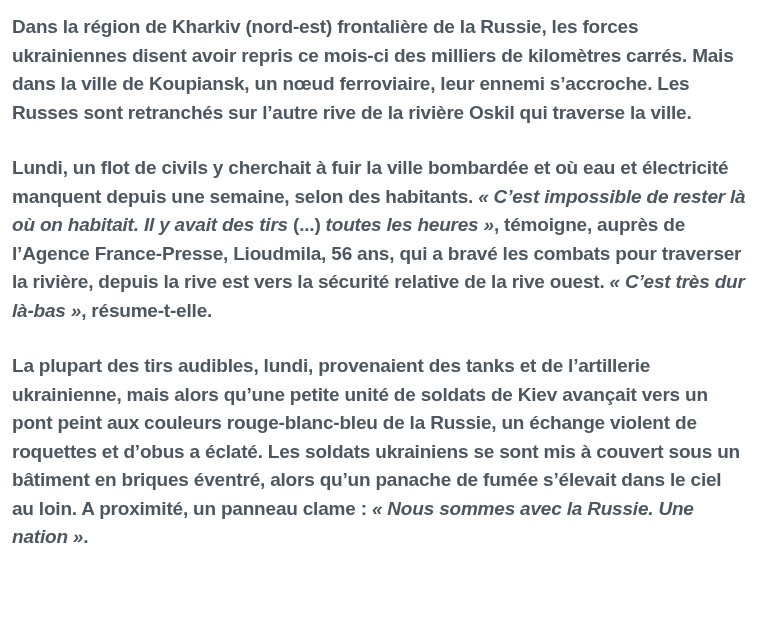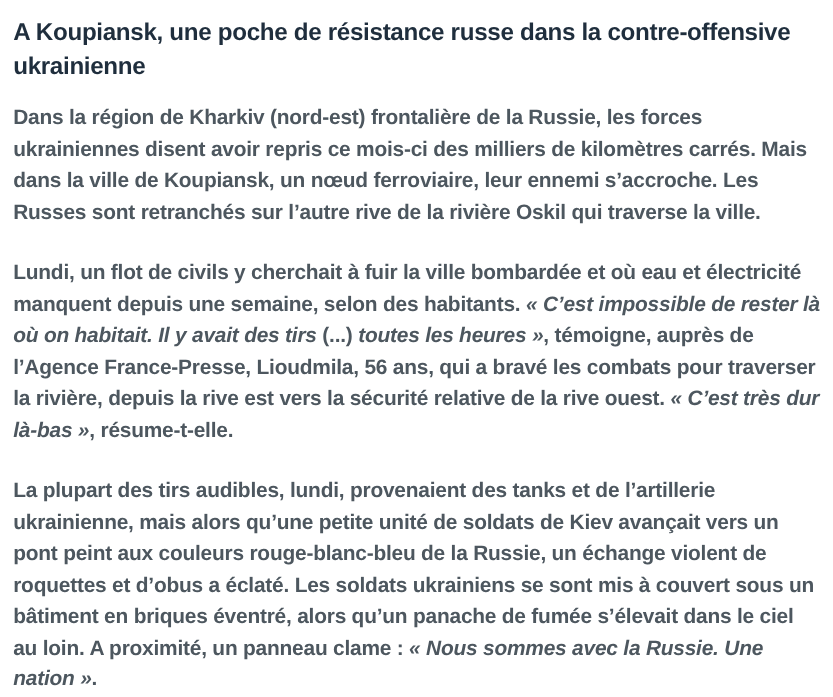--- a/index.html
+++ b/index.html
@@ -36,17 +36,16 @@
     margin: 0 0 27px 0;
   }
   .body-p em {
     font-style: italic;
   }
 </style>
 </head>
 <body style="background: rgb(255, 255, 255);">
 
 <article class="article">
-  <h2 class="headline">A Koupiansk, une poche de résistance russe dans la contre-offensive ukrainienne</h2>
   <p class="body-p"><span>Dans la région de Kharkiv (nord-est) frontalière de la Russie, les forces ukrainiennes disent avoir repris ce mois-ci des milliers de kilomètres carrés. Mais dans la ville de Koupiansk, un nœud ferroviaire, leur ennemi s’accroche. Les Russes sont retranchés sur l’autre rive de la rivière Oskil qui traverse la ville.</span></p>
   <p class="body-p"><span>Lundi, un flot de civils y cherchait à fuir la ville bombardée et où eau et électricité manquent depuis une semaine, selon des habitants. </span><em>« C’est impossible de rester là où on habitait. Il y avait des tirs </em><span>(...)</span><em> toutes les heures »</em><span>, témoigne, auprès de l’Agence France-Presse, Lioudmila, 56 ans, qui a bravé les combats pour traverser la rivière, depuis la rive est vers la sécurité relative de la rive ouest. </span><em>« C’est très dur là-bas »</em><span>, résume-t-elle.</span></p>
   <p class="body-p"><span>La plupart des tirs audibles, lundi, provenaient des tanks et de l’artillerie ukrainienne, mais alors qu’une petite unité de soldats de Kiev avançait vers un pont peint aux couleurs rouge-blanc-bleu de la Russie, un échange violent de roquettes et d’obus a éclaté. Les soldats ukrainiens se sont mis à couvert sous un bâtiment en briques éventré, alors qu’un panache de fumée s’élevait dans le ciel au loin. A proximité, un panneau clame : </span><em>« Nous sommes avec la Russie. Une nation »</em><span>.</span></p>
 </article>
 
 </body></html>

